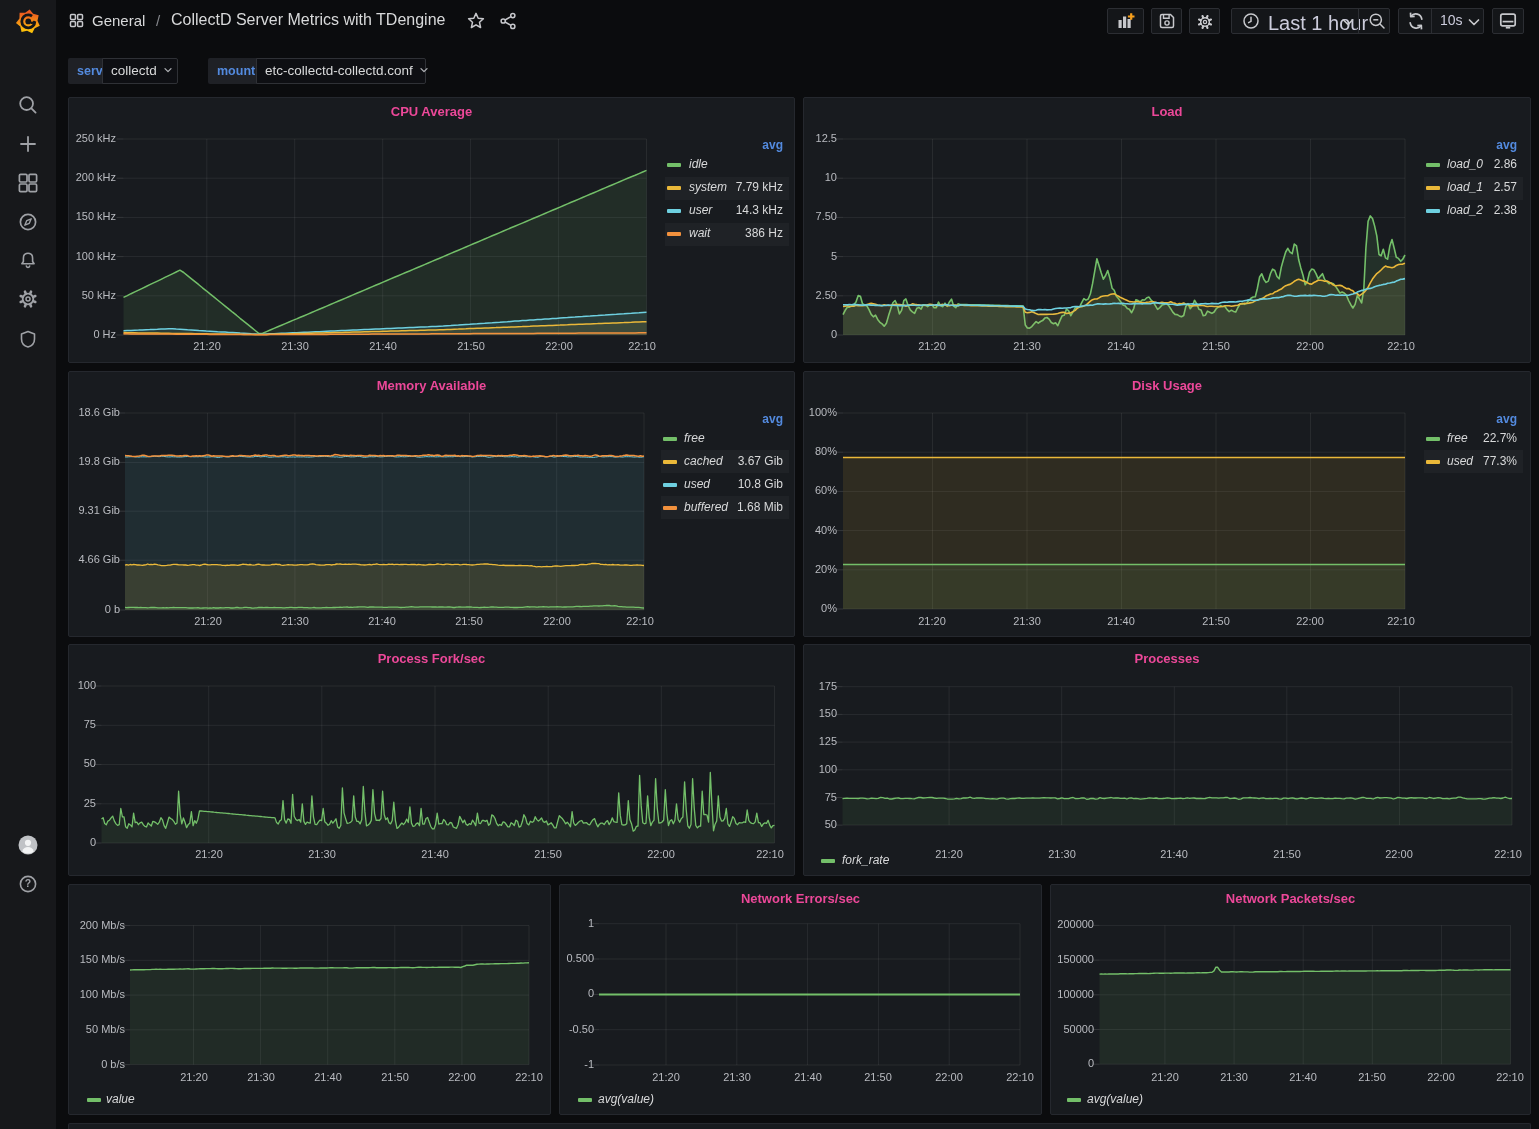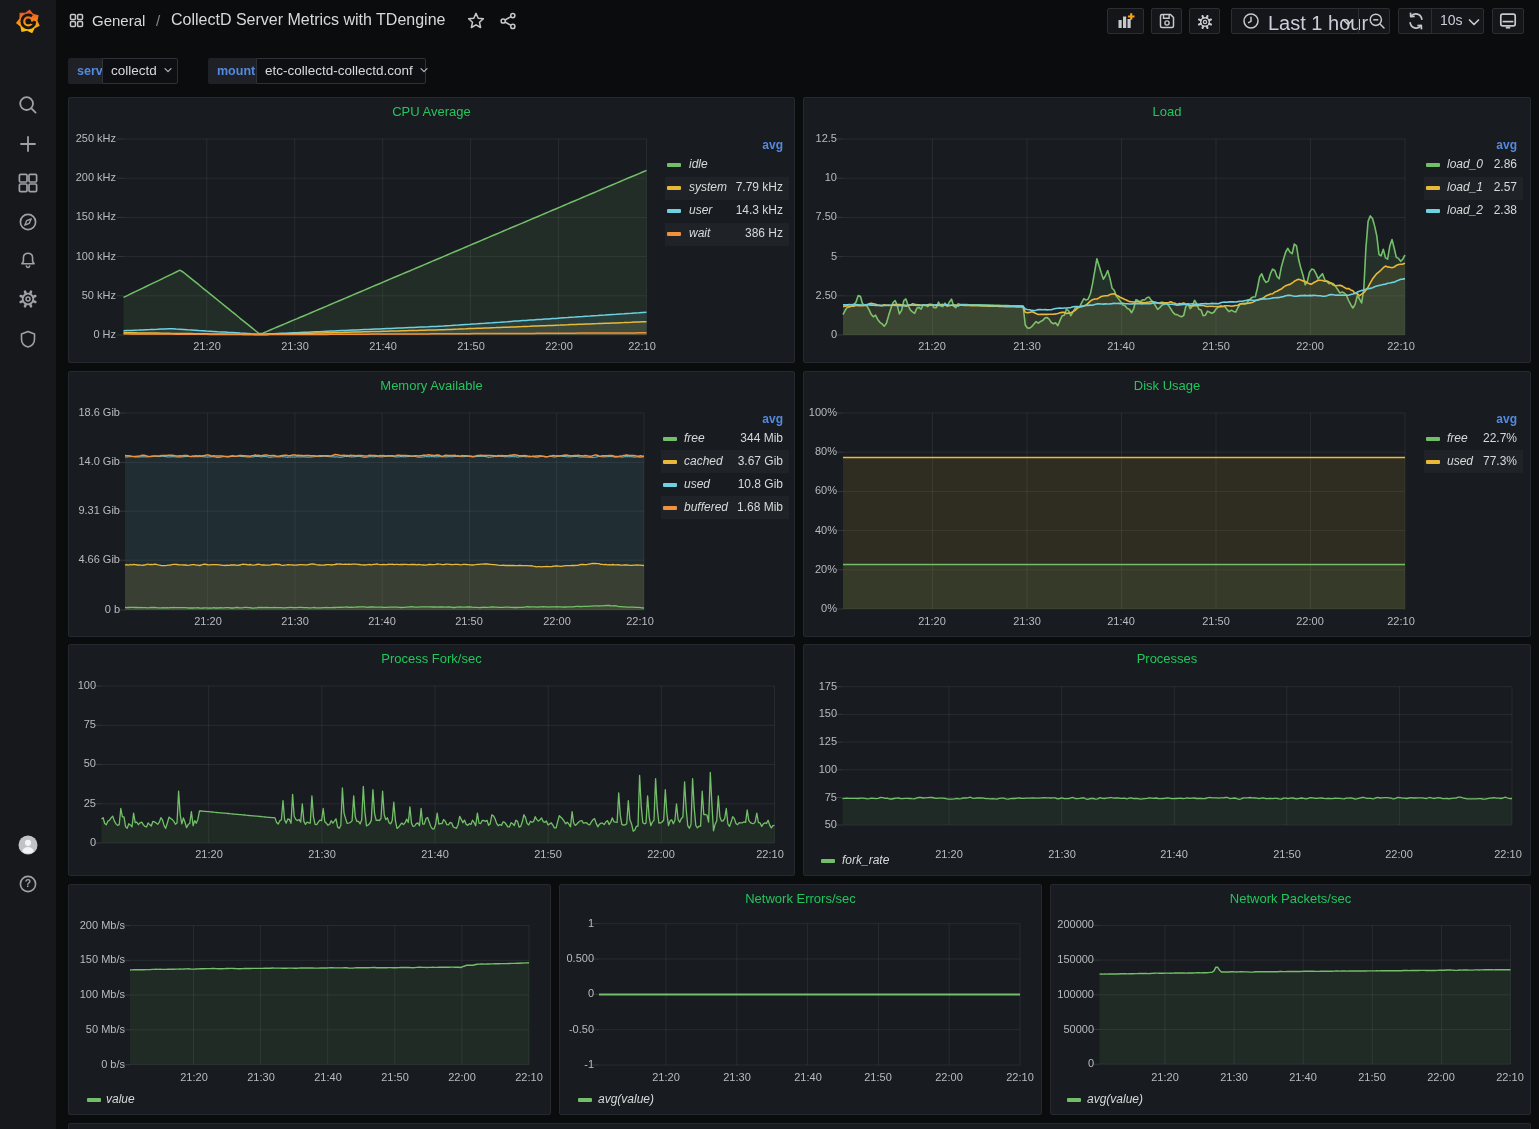--- a/index.html
+++ b/index.html
@@ -7,21 +7,21 @@
 #sidebar { position:absolute; left:0; top:0; width:56px; height:1129px; background:#17181b; }
 #logo { position:absolute; left:13px; top:7px; }
 .sideic { position:absolute; left:18px; }
 #topbar { position:absolute; left:0; top:0; width:1539px; height:42px; }
 .tbtn { position:absolute; top:8px; height:26px; background:#141619; border:1px solid #2c2e33; border-radius:2px; text-align:center; }
 .flabel { position:absolute; top:0; height:26px; line-height:26px; padding:0 9px; background:#1f2126; color:#538ade; font-size:12.5px; font-weight:600; border-radius:2px 0 0 2px; }
 .fval { position:absolute; top:0; height:26px; line-height:24px; padding:0 8px; background:#0e0f13; border:1px solid #2f3136; border-radius:0 2px 2px 0; color:#d8d9da; font-size:13.5px; white-space:nowrap; }
 .car { margin-left:5px; }
 .panel { position:absolute; background:#181b1f; border:1px solid #25282e; border-radius:2px; }
 .panel svg { position:absolute; overflow:visible; }
-.ptitle { position:absolute; top:6px; left:0; right:0; text-align:center; font-size:13px; font-weight:400; color:#22c55e; }
+.ptitle { position:absolute; top:6px; left:0; right:0; text-align:center; font-size:13px; font-weight:700; color:#ec4899; }
 .yl { position:absolute; left:0; text-align:right; font-size:11px; color:#b9bbc0; }
 .xl { position:absolute; width:50px; text-align:center; font-size:11px; color:#b9bbc0; }
 .lg-avg { position:absolute; left:0; text-align:right; font-size:12px; font-weight:700; color:#538ade; }
 .sw { position:absolute; width:14px; height:4px; border-radius:1px; }
 .lgn { position:absolute; font-size:12px; color:#d8d9da;font-style:italic; }
 .lgv { position:absolute; left:0; text-align:right; font-size:12px; color:#d8d9da; }
 </style></head>
 <body>
 <div id="sidebar">
     <div id="logo"><svg width="30" height="30" viewBox="0 0 30 30">
@@ -308,35 +308,34 @@
       <line x1="575.0" y1="41.0" x2="575.0" y2="238.0" stroke="rgba(255,255,255,0.07)" stroke-width="1"></line>
       <path d="M56.0,84.9 L57.7,85.0 L59.5,84.8 L61.2,84.7 L62.9,84.7 L64.7,84.6 L66.4,84.9 L68.2,84.9 L69.9,85.1 L71.6,84.8 L73.4,84.8 L75.1,84.8 L76.8,84.9 L78.6,84.8 L80.3,84.7 L82.0,84.7 L83.8,84.5 L85.5,84.2 L87.2,84.3 L89.0,84.6 L90.7,84.6 L92.5,84.2 L94.2,84.2 L95.9,84.6 L97.7,84.8 L99.4,84.9 L101.1,84.9 L102.9,84.7 L104.6,84.8 L106.3,84.8 L108.1,85.0 L109.8,85.0 L111.5,85.0 L113.3,84.9 L115.0,84.7 L116.8,84.6 L118.5,84.5 L120.2,84.6 L122.0,84.6 L123.7,84.7 L125.4,84.8 L127.2,84.7 L128.9,84.8 L130.6,84.6 L132.4,84.7 L134.1,84.7 L135.8,84.9 L137.6,85.0 L139.3,84.9 L141.1,84.9 L142.8,84.7 L144.5,84.8 L146.3,85.0 L148.0,85.3 L149.7,85.5 L151.5,85.1 L153.2,84.9 L154.9,84.5 L156.7,84.7 L158.4,84.9 L160.1,84.8 L161.9,84.6 L163.6,84.4 L165.4,84.5 L167.1,84.2 L168.8,84.1 L170.6,84.2 L172.3,84.5 L174.0,84.6 L175.8,84.7 L177.5,84.9 L179.2,85.0 L181.0,85.0 L182.7,84.9 L184.4,84.9 L186.2,84.4 L187.9,84.5 L189.7,84.5 L191.4,84.9 L193.1,84.7 L194.9,84.6 L196.6,84.6 L198.3,84.8 L200.1,85.2 L201.8,85.2 L203.5,85.0 L205.3,84.8 L207.0,84.8 L208.7,84.9 L210.5,84.9 L212.2,84.7 L214.0,84.8 L215.7,84.8 L217.4,85.1 L219.2,85.2 L220.9,84.9 L222.6,85.0 L224.4,84.9 L226.1,85.1 L227.8,84.8 L229.6,84.9 L231.3,84.9 L233.1,84.9 L234.8,84.8 L236.5,85.0 L238.3,85.0 L240.0,85.1 L241.7,85.0 L243.5,84.9 L245.2,84.7 L246.9,84.5 L248.7,84.6 L250.4,84.6 L252.1,84.5 L253.9,84.3 L255.6,84.2 L257.4,84.4 L259.1,84.6 L260.8,84.7 L262.6,84.8 L264.3,84.8 L266.0,85.0 L267.8,84.8 L269.5,85.1 L271.2,85.2 L273.0,85.1 L274.7,84.7 L276.4,84.5 L278.2,84.5 L279.9,84.6 L281.7,84.9 L283.4,84.8 L285.1,84.8 L286.9,84.6 L288.6,84.4 L290.3,84.4 L292.1,84.7 L293.8,85.1 L295.5,85.3 L297.3,85.2 L299.0,84.9 L300.7,84.7 L302.5,84.7 L304.2,84.8 L306.0,84.7 L307.7,84.5 L309.4,84.7 L311.2,84.9 L312.9,84.8 L314.6,84.7 L316.4,84.4 L318.1,84.3 L319.8,84.2 L321.6,84.2 L323.3,84.3 L325.0,84.7 L326.8,84.9 L328.5,84.9 L330.3,84.8 L332.0,84.6 L333.7,84.7 L335.5,84.8 L337.2,84.7 L338.9,84.6 L340.7,84.4 L342.4,84.5 L344.1,84.4 L345.9,84.4 L347.6,84.9 L349.3,85.1 L351.1,85.2 L352.8,85.0 L354.6,84.9 L356.3,84.7 L358.0,84.6 L359.8,84.8 L361.5,84.7 L363.2,84.7 L365.0,84.7 L366.7,84.9 L368.4,84.8 L370.2,84.7 L371.9,84.7 L373.6,84.8 L375.4,84.8 L377.1,84.9 L378.9,84.7 L380.6,84.7 L382.3,84.7 L384.1,84.8 L385.8,84.3 L387.5,84.5 L389.3,84.2 L391.0,84.7 L392.7,84.6 L394.5,84.7 L396.2,84.5 L397.9,84.3 L399.7,84.4 L401.4,84.6 L403.2,84.9 L404.9,84.8 L406.6,84.7 L408.4,84.4 L410.1,84.4 L411.8,84.3 L413.6,84.3 L415.3,84.4 L417.0,84.7 L418.8,85.1 L420.5,85.3 L422.3,84.9 L424.0,84.8 L425.7,84.5 L427.5,84.6 L429.2,84.2 L430.9,84.3 L432.7,84.4 L434.4,84.6 L436.1,84.8 L437.9,84.7 L439.6,84.8 L441.3,84.8 L443.1,84.6 L444.8,84.8 L446.6,84.7 L448.3,85.1 L450.0,84.8 L451.8,84.7 L453.5,84.6 L455.2,84.5 L457.0,84.9 L458.7,84.7 L460.4,84.9 L462.2,84.6 L463.9,84.7 L465.6,85.0 L467.4,85.2 L469.1,85.2 L470.9,84.6 L472.6,84.5 L474.3,84.4 L476.1,84.9 L477.8,84.7 L479.5,84.5 L481.3,84.3 L483.0,84.5 L484.7,85.0 L486.5,84.9 L488.2,84.5 L489.9,84.1 L491.7,84.1 L493.4,84.4 L495.2,84.6 L496.9,84.6 L498.6,84.9 L500.4,84.8 L502.1,84.9 L503.8,84.6 L505.6,84.5 L507.3,84.5 L509.0,84.7 L510.8,85.0 L512.5,85.0 L514.2,85.0 L516.0,85.0 L517.7,85.2 L519.5,85.2 L521.2,85.3 L522.9,85.3 L524.7,85.4 L526.4,85.1 L528.1,84.9 L529.9,84.4 L531.6,84.6 L533.3,84.8 L535.1,84.9 L536.8,84.7 L538.5,84.7 L540.3,84.6 L542.0,84.6 L543.8,84.7 L545.5,85.1 L547.2,85.0 L549.0,84.8 L550.7,84.8 L552.4,85.0 L554.2,85.0 L555.9,84.7 L557.6,84.7 L559.4,84.7 L561.1,84.7 L562.8,84.8 L564.6,85.0 L566.3,85.0 L568.1,84.8 L569.8,85.1 L571.5,85.2 L573.3,85.0 L575.0,84.7 L575.0,238.0 L56.0,238.0 Z" fill="#6ed0e0" fill-opacity="0.1" stroke="none"></path>
       <path d="M56.0,84.9 L57.7,85.0 L59.5,84.8 L61.2,84.7 L62.9,84.7 L64.7,84.6 L66.4,84.9 L68.2,84.9 L69.9,85.1 L71.6,84.8 L73.4,84.8 L75.1,84.8 L76.8,84.9 L78.6,84.8 L80.3,84.7 L82.0,84.7 L83.8,84.5 L85.5,84.2 L87.2,84.3 L89.0,84.6 L90.7,84.6 L92.5,84.2 L94.2,84.2 L95.9,84.6 L97.7,84.8 L99.4,84.9 L101.1,84.9 L102.9,84.7 L104.6,84.8 L106.3,84.8 L108.1,85.0 L109.8,85.0 L111.5,85.0 L113.3,84.9 L115.0,84.7 L116.8,84.6 L118.5,84.5 L120.2,84.6 L122.0,84.6 L123.7,84.7 L125.4,84.8 L127.2,84.7 L128.9,84.8 L130.6,84.6 L132.4,84.7 L134.1,84.7 L135.8,84.9 L137.6,85.0 L139.3,84.9 L141.1,84.9 L142.8,84.7 L144.5,84.8 L146.3,85.0 L148.0,85.3 L149.7,85.5 L151.5,85.1 L153.2,84.9 L154.9,84.5 L156.7,84.7 L158.4,84.9 L160.1,84.8 L161.9,84.6 L163.6,84.4 L165.4,84.5 L167.1,84.2 L168.8,84.1 L170.6,84.2 L172.3,84.5 L174.0,84.6 L175.8,84.7 L177.5,84.9 L179.2,85.0 L181.0,85.0 L182.7,84.9 L184.4,84.9 L186.2,84.4 L187.9,84.5 L189.7,84.5 L191.4,84.9 L193.1,84.7 L194.9,84.6 L196.6,84.6 L198.3,84.8 L200.1,85.2 L201.8,85.2 L203.5,85.0 L205.3,84.8 L207.0,84.8 L208.7,84.9 L210.5,84.9 L212.2,84.7 L214.0,84.8 L215.7,84.8 L217.4,85.1 L219.2,85.2 L220.9,84.9 L222.6,85.0 L224.4,84.9 L226.1,85.1 L227.8,84.8 L229.6,84.9 L231.3,84.9 L233.1,84.9 L234.8,84.8 L236.5,85.0 L238.3,85.0 L240.0,85.1 L241.7,85.0 L243.5,84.9 L245.2,84.7 L246.9,84.5 L248.7,84.6 L250.4,84.6 L252.1,84.5 L253.9,84.3 L255.6,84.2 L257.4,84.4 L259.1,84.6 L260.8,84.7 L262.6,84.8 L264.3,84.8 L266.0,85.0 L267.8,84.8 L269.5,85.1 L271.2,85.2 L273.0,85.1 L274.7,84.7 L276.4,84.5 L278.2,84.5 L279.9,84.6 L281.7,84.9 L283.4,84.8 L285.1,84.8 L286.9,84.6 L288.6,84.4 L290.3,84.4 L292.1,84.7 L293.8,85.1 L295.5,85.3 L297.3,85.2 L299.0,84.9 L300.7,84.7 L302.5,84.7 L304.2,84.8 L306.0,84.7 L307.7,84.5 L309.4,84.7 L311.2,84.9 L312.9,84.8 L314.6,84.7 L316.4,84.4 L318.1,84.3 L319.8,84.2 L321.6,84.2 L323.3,84.3 L325.0,84.7 L326.8,84.9 L328.5,84.9 L330.3,84.8 L332.0,84.6 L333.7,84.7 L335.5,84.8 L337.2,84.7 L338.9,84.6 L340.7,84.4 L342.4,84.5 L344.1,84.4 L345.9,84.4 L347.6,84.9 L349.3,85.1 L351.1,85.2 L352.8,85.0 L354.6,84.9 L356.3,84.7 L358.0,84.6 L359.8,84.8 L361.5,84.7 L363.2,84.7 L365.0,84.7 L366.7,84.9 L368.4,84.8 L370.2,84.7 L371.9,84.7 L373.6,84.8 L375.4,84.8 L377.1,84.9 L378.9,84.7 L380.6,84.7 L382.3,84.7 L384.1,84.8 L385.8,84.3 L387.5,84.5 L389.3,84.2 L391.0,84.7 L392.7,84.6 L394.5,84.7 L396.2,84.5 L397.9,84.3 L399.7,84.4 L401.4,84.6 L403.2,84.9 L404.9,84.8 L406.6,84.7 L408.4,84.4 L410.1,84.4 L411.8,84.3 L413.6,84.3 L415.3,84.4 L417.0,84.7 L418.8,85.1 L420.5,85.3 L422.3,84.9 L424.0,84.8 L425.7,84.5 L427.5,84.6 L429.2,84.2 L430.9,84.3 L432.7,84.4 L434.4,84.6 L436.1,84.8 L437.9,84.7 L439.6,84.8 L441.3,84.8 L443.1,84.6 L444.8,84.8 L446.6,84.7 L448.3,85.1 L450.0,84.8 L451.8,84.7 L453.5,84.6 L455.2,84.5 L457.0,84.9 L458.7,84.7 L460.4,84.9 L462.2,84.6 L463.9,84.7 L465.6,85.0 L467.4,85.2 L469.1,85.2 L470.9,84.6 L472.6,84.5 L474.3,84.4 L476.1,84.9 L477.8,84.7 L479.5,84.5 L481.3,84.3 L483.0,84.5 L484.7,85.0 L486.5,84.9 L488.2,84.5 L489.9,84.1 L491.7,84.1 L493.4,84.4 L495.2,84.6 L496.9,84.6 L498.6,84.9 L500.4,84.8 L502.1,84.9 L503.8,84.6 L505.6,84.5 L507.3,84.5 L509.0,84.7 L510.8,85.0 L512.5,85.0 L514.2,85.0 L516.0,85.0 L517.7,85.2 L519.5,85.2 L521.2,85.3 L522.9,85.3 L524.7,85.4 L526.4,85.1 L528.1,84.9 L529.9,84.4 L531.6,84.6 L533.3,84.8 L535.1,84.9 L536.8,84.7 L538.5,84.7 L540.3,84.6 L542.0,84.6 L543.8,84.7 L545.5,85.1 L547.2,85.0 L549.0,84.8 L550.7,84.8 L552.4,85.0 L554.2,85.0 L555.9,84.7 L557.6,84.7 L559.4,84.7 L561.1,84.7 L562.8,84.8 L564.6,85.0 L566.3,85.0 L568.1,84.8 L569.8,85.1 L571.5,85.2 L573.3,85.0 L575.0,84.7" fill="none" stroke="#6ed0e0" stroke-width="1.0" stroke-linejoin="round"></path>
       <path d="M56.0,83.6 L57.7,83.7 L59.5,83.8 L61.2,83.9 L62.9,84.2 L64.7,84.4 L66.4,84.5 L68.2,84.2 L69.9,84.1 L71.6,83.7 L73.4,83.2 L75.1,83.3 L76.8,83.7 L78.6,84.2 L80.3,84.4 L82.0,84.3 L83.8,84.0 L85.5,84.0 L87.2,84.1 L89.0,84.1 L90.7,84.0 L92.5,83.5 L94.2,83.6 L95.9,83.5 L97.7,83.5 L99.4,83.3 L101.1,83.3 L102.9,83.2 L104.6,83.4 L106.3,83.8 L108.1,83.9 L109.8,84.1 L111.5,83.7 L113.3,84.0 L115.0,83.6 L116.8,83.6 L118.5,83.6 L120.2,84.3 L122.0,84.4 L123.7,84.1 L125.4,83.9 L127.2,83.8 L128.9,84.0 L130.6,83.7 L132.4,83.9 L134.1,83.7 L135.8,83.6 L137.6,82.9 L139.3,83.1 L141.1,83.5 L142.8,84.2 L144.5,83.8 L146.3,83.9 L148.0,83.9 L149.7,84.0 L151.5,84.0 L153.2,84.1 L154.9,84.2 L156.7,84.4 L158.4,84.5 L160.1,84.5 L161.9,84.0 L163.6,83.8 L165.4,84.1 L167.1,84.2 L168.8,84.0 L170.6,83.5 L172.3,83.4 L174.0,83.8 L175.8,83.8 L177.5,83.9 L179.2,83.9 L181.0,84.2 L182.7,83.8 L184.4,83.5 L186.2,83.1 L187.9,83.5 L189.7,83.3 L191.4,83.7 L193.1,83.6 L194.9,83.3 L196.6,83.0 L198.3,83.1 L200.1,83.6 L201.8,83.7 L203.5,83.4 L205.3,83.5 L207.0,83.9 L208.7,84.2 L210.5,84.1 L212.2,83.7 L214.0,83.4 L215.7,83.3 L217.4,83.2 L219.2,83.7 L220.9,83.6 L222.6,83.3 L224.4,82.9 L226.1,83.0 L227.8,83.4 L229.6,83.2 L231.3,83.5 L233.1,83.5 L234.8,83.8 L236.5,83.5 L238.3,83.5 L240.0,83.6 L241.7,83.8 L243.5,83.7 L245.2,83.7 L246.9,83.9 L248.7,84.0 L250.4,83.7 L252.1,83.7 L253.9,83.8 L255.6,83.8 L257.4,83.8 L259.1,83.7 L260.8,84.1 L262.6,83.6 L264.3,83.2 L266.0,82.5 L267.8,82.8 L269.5,83.1 L271.2,83.5 L273.0,83.5 L274.7,83.3 L276.4,83.6 L278.2,83.4 L279.9,83.7 L281.7,83.2 L283.4,83.4 L285.1,83.5 L286.9,83.7 L288.6,83.6 L290.3,83.5 L292.1,83.4 L293.8,83.7 L295.5,84.1 L297.3,84.1 L299.0,83.8 L300.7,83.3 L302.5,83.5 L304.2,83.4 L306.0,83.5 L307.7,83.7 L309.4,84.0 L311.2,83.6 L312.9,83.8 L314.6,83.5 L316.4,83.9 L318.1,83.8 L319.8,83.8 L321.6,83.7 L323.3,83.7 L325.0,84.1 L326.8,83.8 L328.5,83.3 L330.3,83.3 L332.0,83.4 L333.7,83.5 L335.5,83.6 L337.2,83.6 L338.9,83.8 L340.7,83.7 L342.4,83.9 L344.1,83.9 L345.9,83.8 L347.6,83.8 L349.3,83.9 L351.1,83.7 L352.8,83.5 L354.6,83.2 L356.3,83.2 L358.0,83.1 L359.8,82.8 L361.5,83.3 L363.2,83.2 L365.0,83.8 L366.7,83.2 L368.4,83.0 L370.2,83.3 L371.9,83.9 L373.6,84.2 L375.4,83.6 L377.1,83.2 L378.9,83.4 L380.6,83.4 L382.3,83.5 L384.1,83.5 L385.8,83.3 L387.5,84.0 L389.3,83.8 L391.0,84.2 L392.7,83.6 L394.5,83.7 L396.2,83.7 L397.9,83.8 L399.7,84.0 L401.4,84.0 L403.2,84.4 L404.9,84.2 L406.6,83.9 L408.4,83.4 L410.1,83.4 L411.8,83.3 L413.6,83.5 L415.3,83.5 L417.0,83.6 L418.8,83.4 L420.5,83.4 L422.3,83.6 L424.0,83.8 L425.7,83.8 L427.5,83.9 L429.2,83.6 L430.9,83.7 L432.7,83.5 L434.4,83.8 L436.1,83.7 L437.9,83.7 L439.6,83.6 L441.3,83.3 L443.1,83.3 L444.8,82.8 L446.6,83.0 L448.3,83.2 L450.0,83.7 L451.8,83.8 L453.5,83.7 L455.2,83.6 L457.0,83.7 L458.7,84.1 L460.4,84.2 L462.2,84.6 L463.9,84.1 L465.6,84.2 L467.4,83.9 L469.1,84.0 L470.9,83.8 L472.6,84.0 L474.3,84.3 L476.1,84.6 L477.8,84.7 L479.5,84.5 L481.3,84.0 L483.0,83.8 L484.7,83.4 L486.5,84.1 L488.2,83.8 L489.9,84.0 L491.7,83.7 L493.4,83.6 L495.2,83.2 L496.9,83.1 L498.6,83.2 L500.4,83.8 L502.1,83.7 L503.8,83.8 L505.6,83.4 L507.3,83.6 L509.0,83.1 L510.8,83.7 L512.5,83.8 L514.2,84.0 L516.0,83.6 L517.7,83.7 L519.5,84.0 L521.2,84.2 L522.9,84.0 L524.7,83.4 L526.4,82.9 L528.1,83.2 L529.9,83.9 L531.6,84.2 L533.3,83.7 L535.1,83.7 L536.8,83.8 L538.5,83.8 L540.3,83.5 L542.0,83.4 L543.8,83.8 L545.5,84.3 L547.2,84.4 L549.0,84.6 L550.7,84.1 L552.4,84.1 L554.2,83.6 L555.9,83.3 L557.6,82.9 L559.4,83.3 L561.1,83.5 L562.8,83.5 L564.6,83.4 L566.3,83.8 L568.1,84.1 L569.8,84.2 L571.5,83.7 L573.3,84.2 L575.0,83.9" fill="none" stroke="#f2913d" stroke-width="1.5" stroke-linejoin="round"></path>
       <path d="M56.0,193.1 L57.7,192.6 L59.5,193.1 L61.2,192.5 L62.9,192.8 L64.7,192.4 L66.4,192.6 L68.2,193.0 L69.9,193.0 L71.6,193.2 L73.4,193.4 L75.1,193.0 L76.8,192.8 L78.6,192.0 L80.3,192.7 L82.0,192.5 L83.8,192.6 L85.5,192.1 L87.2,192.4 L89.0,192.9 L90.7,193.2 L92.5,193.6 L94.2,193.7 L95.9,193.6 L97.7,193.4 L99.4,193.1 L101.1,193.1 L102.9,192.6 L104.6,192.4 L106.3,192.4 L108.1,192.5 L109.8,192.8 L111.5,192.9 L113.3,192.9 L115.0,193.0 L116.8,193.0 L118.5,193.4 L120.2,193.2 L122.0,192.8 L123.7,192.7 L125.4,192.7 L127.2,193.1 L128.9,193.2 L130.6,193.5 L132.4,193.0 L134.1,192.4 L135.8,192.1 L137.6,192.5 L139.3,192.8 L141.1,192.9 L142.8,192.7 L144.5,192.7 L146.3,192.6 L148.0,192.6 L149.7,192.8 L151.5,192.9 L153.2,193.3 L154.9,193.3 L156.7,193.5 L158.4,193.2 L160.1,193.3 L161.9,193.0 L163.6,192.9 L165.4,193.0 L167.1,193.1 L168.8,193.4 L170.6,193.0 L172.3,192.6 L174.0,192.2 L175.8,192.4 L177.5,192.5 L179.2,192.9 L181.0,192.5 L182.7,192.9 L184.4,193.1 L186.2,192.9 L187.9,192.5 L189.7,192.2 L191.4,192.7 L193.1,193.0 L194.9,192.8 L196.6,193.1 L198.3,193.1 L200.1,193.1 L201.8,192.8 L203.5,192.4 L205.3,192.5 L207.0,192.1 L208.7,192.5 L210.5,192.4 L212.2,193.2 L214.0,193.3 L215.7,193.1 L217.4,192.9 L219.2,192.6 L220.9,192.8 L222.6,192.8 L224.4,193.0 L226.1,193.1 L227.8,193.0 L229.6,192.8 L231.3,192.6 L233.1,192.6 L234.8,192.9 L236.5,192.9 L238.3,192.8 L240.0,192.5 L241.7,192.1 L243.5,191.9 L245.2,192.1 L246.9,192.6 L248.7,192.9 L250.4,193.0 L252.1,193.2 L253.9,193.1 L255.6,193.0 L257.4,192.7 L259.1,192.7 L260.8,192.7 L262.6,193.0 L264.3,192.6 L266.0,192.5 L267.8,192.0 L269.5,192.1 L271.2,192.0 L273.0,192.3 L274.7,192.3 L276.4,192.1 L278.2,192.3 L279.9,192.2 L281.7,192.4 L283.4,192.1 L285.1,192.1 L286.9,192.2 L288.6,192.4 L290.3,192.5 L292.1,192.8 L293.8,192.8 L295.5,193.0 L297.3,192.9 L299.0,192.7 L300.7,192.5 L302.5,192.8 L304.2,192.4 L306.0,192.3 L307.7,191.9 L309.4,192.3 L311.2,192.6 L312.9,192.6 L314.6,192.5 L316.4,192.7 L318.1,192.7 L319.8,192.2 L321.6,192.3 L323.3,192.2 L325.0,192.7 L326.8,192.4 L328.5,192.3 L330.3,192.6 L332.0,192.5 L333.7,192.5 L335.5,192.3 L337.2,192.4 L338.9,192.7 L340.7,192.7 L342.4,192.3 L344.1,192.5 L345.9,192.3 L347.6,192.8 L349.3,192.5 L351.1,192.7 L352.8,192.9 L354.6,193.0 L356.3,193.2 L358.0,192.8 L359.8,192.5 L361.5,192.5 L363.2,192.7 L365.0,192.7 L366.7,192.4 L368.4,192.0 L370.2,192.2 L371.9,192.3 L373.6,192.6 L375.4,192.5 L377.1,192.1 L378.9,192.1 L380.6,192.3 L382.3,192.5 L384.1,192.6 L385.8,192.3 L387.5,192.3 L389.3,192.4 L391.0,192.8 L392.7,192.7 L394.5,192.3 L396.2,192.3 L397.9,192.5 L399.7,192.6 L401.4,192.9 L403.2,193.0 L404.9,192.9 L406.6,192.7 L408.4,192.3 L410.1,192.3 L411.8,192.1 L413.6,192.1 L415.3,192.0 L417.0,191.9 L418.8,192.0 L420.5,192.3 L422.3,192.4 L424.0,192.6 L425.7,192.7 L427.5,192.9 L429.2,193.2 L430.9,193.3 L432.7,193.4 L434.4,193.1 L436.1,193.5 L437.9,193.5 L439.6,193.5 L441.3,193.3 L443.1,193.5 L444.8,193.4 L446.6,193.7 L448.3,193.6 L450.0,193.5 L451.8,193.5 L453.5,193.6 L455.2,193.7 L457.0,193.7 L458.7,193.7 L460.4,193.9 L462.2,193.7 L463.9,194.1 L465.6,194.4 L467.4,194.8 L469.1,194.7 L470.9,194.7 L472.6,194.8 L474.3,194.6 L476.1,194.6 L477.8,194.5 L479.5,194.6 L481.3,194.6 L483.0,194.5 L484.7,194.2 L486.5,193.9 L488.2,194.0 L489.9,194.2 L491.7,194.4 L493.4,194.1 L495.2,193.8 L496.9,193.7 L498.6,193.7 L500.4,193.6 L502.1,193.5 L503.8,193.3 L505.6,193.5 L507.3,193.4 L509.0,193.4 L510.8,192.7 L512.5,192.5 L514.2,192.4 L516.0,192.7 L517.7,192.6 L519.5,192.2 L521.2,192.0 L522.9,191.4 L524.7,191.5 L526.4,191.4 L528.1,191.7 L529.9,191.7 L531.6,192.3 L533.3,192.4 L535.1,192.6 L536.8,192.4 L538.5,192.8 L540.3,192.7 L542.0,192.8 L543.8,192.5 L545.5,192.8 L547.2,192.8 L549.0,192.7 L550.7,193.0 L552.4,193.1 L554.2,193.2 L555.9,193.0 L557.6,193.0 L559.4,193.2 L561.1,193.4 L562.8,193.4 L564.6,193.1 L566.3,193.2 L568.1,193.0 L569.8,193.1 L571.5,193.1 L573.3,193.3 L575.0,193.5 L575.0,238.0 L56.0,238.0 Z" fill="#eab839" fill-opacity="0.13" stroke="none"></path>
       <path d="M56.0,193.1 L57.7,192.6 L59.5,193.1 L61.2,192.5 L62.9,192.8 L64.7,192.4 L66.4,192.6 L68.2,193.0 L69.9,193.0 L71.6,193.2 L73.4,193.4 L75.1,193.0 L76.8,192.8 L78.6,192.0 L80.3,192.7 L82.0,192.5 L83.8,192.6 L85.5,192.1 L87.2,192.4 L89.0,192.9 L90.7,193.2 L92.5,193.6 L94.2,193.7 L95.9,193.6 L97.7,193.4 L99.4,193.1 L101.1,193.1 L102.9,192.6 L104.6,192.4 L106.3,192.4 L108.1,192.5 L109.8,192.8 L111.5,192.9 L113.3,192.9 L115.0,193.0 L116.8,193.0 L118.5,193.4 L120.2,193.2 L122.0,192.8 L123.7,192.7 L125.4,192.7 L127.2,193.1 L128.9,193.2 L130.6,193.5 L132.4,193.0 L134.1,192.4 L135.8,192.1 L137.6,192.5 L139.3,192.8 L141.1,192.9 L142.8,192.7 L144.5,192.7 L146.3,192.6 L148.0,192.6 L149.7,192.8 L151.5,192.9 L153.2,193.3 L154.9,193.3 L156.7,193.5 L158.4,193.2 L160.1,193.3 L161.9,193.0 L163.6,192.9 L165.4,193.0 L167.1,193.1 L168.8,193.4 L170.6,193.0 L172.3,192.6 L174.0,192.2 L175.8,192.4 L177.5,192.5 L179.2,192.9 L181.0,192.5 L182.7,192.9 L184.4,193.1 L186.2,192.9 L187.9,192.5 L189.7,192.2 L191.4,192.7 L193.1,193.0 L194.9,192.8 L196.6,193.1 L198.3,193.1 L200.1,193.1 L201.8,192.8 L203.5,192.4 L205.3,192.5 L207.0,192.1 L208.7,192.5 L210.5,192.4 L212.2,193.2 L214.0,193.3 L215.7,193.1 L217.4,192.9 L219.2,192.6 L220.9,192.8 L222.6,192.8 L224.4,193.0 L226.1,193.1 L227.8,193.0 L229.6,192.8 L231.3,192.6 L233.1,192.6 L234.8,192.9 L236.5,192.9 L238.3,192.8 L240.0,192.5 L241.7,192.1 L243.5,191.9 L245.2,192.1 L246.9,192.6 L248.7,192.9 L250.4,193.0 L252.1,193.2 L253.9,193.1 L255.6,193.0 L257.4,192.7 L259.1,192.7 L260.8,192.7 L262.6,193.0 L264.3,192.6 L266.0,192.5 L267.8,192.0 L269.5,192.1 L271.2,192.0 L273.0,192.3 L274.7,192.3 L276.4,192.1 L278.2,192.3 L279.9,192.2 L281.7,192.4 L283.4,192.1 L285.1,192.1 L286.9,192.2 L288.6,192.4 L290.3,192.5 L292.1,192.8 L293.8,192.8 L295.5,193.0 L297.3,192.9 L299.0,192.7 L300.7,192.5 L302.5,192.8 L304.2,192.4 L306.0,192.3 L307.7,191.9 L309.4,192.3 L311.2,192.6 L312.9,192.6 L314.6,192.5 L316.4,192.7 L318.1,192.7 L319.8,192.2 L321.6,192.3 L323.3,192.2 L325.0,192.7 L326.8,192.4 L328.5,192.3 L330.3,192.6 L332.0,192.5 L333.7,192.5 L335.5,192.3 L337.2,192.4 L338.9,192.7 L340.7,192.7 L342.4,192.3 L344.1,192.5 L345.9,192.3 L347.6,192.8 L349.3,192.5 L351.1,192.7 L352.8,192.9 L354.6,193.0 L356.3,193.2 L358.0,192.8 L359.8,192.5 L361.5,192.5 L363.2,192.7 L365.0,192.7 L366.7,192.4 L368.4,192.0 L370.2,192.2 L371.9,192.3 L373.6,192.6 L375.4,192.5 L377.1,192.1 L378.9,192.1 L380.6,192.3 L382.3,192.5 L384.1,192.6 L385.8,192.3 L387.5,192.3 L389.3,192.4 L391.0,192.8 L392.7,192.7 L394.5,192.3 L396.2,192.3 L397.9,192.5 L399.7,192.6 L401.4,192.9 L403.2,193.0 L404.9,192.9 L406.6,192.7 L408.4,192.3 L410.1,192.3 L411.8,192.1 L413.6,192.1 L415.3,192.0 L417.0,191.9 L418.8,192.0 L420.5,192.3 L422.3,192.4 L424.0,192.6 L425.7,192.7 L427.5,192.9 L429.2,193.2 L430.9,193.3 L432.7,193.4 L434.4,193.1 L436.1,193.5 L437.9,193.5 L439.6,193.5 L441.3,193.3 L443.1,193.5 L444.8,193.4 L446.6,193.7 L448.3,193.6 L450.0,193.5 L451.8,193.5 L453.5,193.6 L455.2,193.7 L457.0,193.7 L458.7,193.7 L460.4,193.9 L462.2,193.7 L463.9,194.1 L465.6,194.4 L467.4,194.8 L469.1,194.7 L470.9,194.7 L472.6,194.8 L474.3,194.6 L476.1,194.6 L477.8,194.5 L479.5,194.6 L481.3,194.6 L483.0,194.5 L484.7,194.2 L486.5,193.9 L488.2,194.0 L489.9,194.2 L491.7,194.4 L493.4,194.1 L495.2,193.8 L496.9,193.7 L498.6,193.7 L500.4,193.6 L502.1,193.5 L503.8,193.3 L505.6,193.5 L507.3,193.4 L509.0,193.4 L510.8,192.7 L512.5,192.5 L514.2,192.4 L516.0,192.7 L517.7,192.6 L519.5,192.2 L521.2,192.0 L522.9,191.4 L524.7,191.5 L526.4,191.4 L528.1,191.7 L529.9,191.7 L531.6,192.3 L533.3,192.4 L535.1,192.6 L536.8,192.4 L538.5,192.8 L540.3,192.7 L542.0,192.8 L543.8,192.5 L545.5,192.8 L547.2,192.8 L549.0,192.7 L550.7,193.0 L552.4,193.1 L554.2,193.2 L555.9,193.0 L557.6,193.0 L559.4,193.2 L561.1,193.4 L562.8,193.4 L564.6,193.1 L566.3,193.2 L568.1,193.0 L569.8,193.1 L571.5,193.1 L573.3,193.3 L575.0,193.5" fill="none" stroke="#eab839" stroke-width="1.3" stroke-linejoin="round"></path>
       <path d="M56.0,235.4 L57.7,235.6 L59.5,235.5 L61.2,235.4 L62.9,235.3 L64.7,235.3 L66.4,235.5 L68.2,235.4 L69.9,235.6 L71.6,235.5 L73.4,235.6 L75.1,235.6 L76.8,235.7 L78.6,235.8 L80.3,235.7 L82.0,235.5 L83.8,235.3 L85.5,235.5 L87.2,235.7 L89.0,235.9 L90.7,235.8 L92.5,235.9 L94.2,235.7 L95.9,235.8 L97.7,235.7 L99.4,235.9 L101.1,235.7 L102.9,235.6 L104.6,235.5 L106.3,235.7 L108.1,235.6 L109.8,235.6 L111.5,235.6 L113.3,235.6 L115.0,235.7 L116.8,235.7 L118.5,235.9 L120.2,236.0 L122.0,235.9 L123.7,236.0 L125.4,235.8 L127.2,235.9 L128.9,235.7 L130.6,236.0 L132.4,236.1 L134.1,236.0 L135.8,235.9 L137.6,235.8 L139.3,236.2 L141.1,236.0 L142.8,236.1 L144.5,235.7 L146.3,236.0 L148.0,235.8 L149.7,236.0 L151.5,235.6 L153.2,235.8 L154.9,235.9 L156.7,235.7 L158.4,235.7 L160.1,235.7 L161.9,236.0 L163.6,236.0 L165.4,235.8 L167.1,235.5 L168.8,235.5 L170.6,235.8 L172.3,235.9 L174.0,235.7 L175.8,235.4 L177.5,235.4 L179.2,235.6 L181.0,235.7 L182.7,236.0 L184.4,236.1 L186.2,235.9 L187.9,235.9 L189.7,235.4 L191.4,235.5 L193.1,235.5 L194.9,235.7 L196.6,235.5 L198.3,235.3 L200.1,235.6 L201.8,235.7 L203.5,235.6 L205.3,235.5 L207.0,235.7 L208.7,235.7 L210.5,235.6 L212.2,235.7 L214.0,235.8 L215.7,235.9 L217.4,235.7 L219.2,235.7 L220.9,235.4 L222.6,235.4 L224.4,235.6 L226.1,235.6 L227.8,235.6 L229.6,235.3 L231.3,235.3 L233.1,235.4 L234.8,235.6 L236.5,235.6 L238.3,235.6 L240.0,235.8 L241.7,235.8 L243.5,235.7 L245.2,235.5 L246.9,235.8 L248.7,235.8 L250.4,235.9 L252.1,235.8 L253.9,235.6 L255.6,235.7 L257.4,235.5 L259.1,235.7 L260.8,235.6 L262.6,235.6 L264.3,235.4 L266.0,235.5 L267.8,235.3 L269.5,235.4 L271.2,235.2 L273.0,235.3 L274.7,235.1 L276.4,235.1 L278.2,235.0 L279.9,235.3 L281.7,235.1 L283.4,235.3 L285.1,235.2 L286.9,235.1 L288.6,235.0 L290.3,234.9 L292.1,234.8 L293.8,234.8 L295.5,234.9 L297.3,235.1 L299.0,235.3 L300.7,235.0 L302.5,235.0 L304.2,234.9 L306.0,235.1 L307.7,235.2 L309.4,235.1 L311.2,235.2 L312.9,235.1 L314.6,235.3 L316.4,235.3 L318.1,235.4 L319.8,235.2 L321.6,235.1 L323.3,235.2 L325.0,235.1 L326.8,235.2 L328.5,235.1 L330.3,235.3 L332.0,235.5 L333.7,235.3 L335.5,235.3 L337.2,235.2 L338.9,235.1 L340.7,234.8 L342.4,234.6 L344.1,234.8 L345.9,235.1 L347.6,235.2 L349.3,235.1 L351.1,234.8 L352.8,234.9 L354.6,234.8 L356.3,234.9 L358.0,234.8 L359.8,234.9 L361.5,234.9 L363.2,235.0 L365.0,235.0 L366.7,235.0 L368.4,235.1 L370.2,234.9 L371.9,235.0 L373.6,234.9 L375.4,235.1 L377.1,235.1 L378.9,235.0 L380.6,235.0 L382.3,235.1 L384.1,235.5 L385.8,235.5 L387.5,235.1 L389.3,235.0 L391.0,234.8 L392.7,235.2 L394.5,235.2 L396.2,235.2 L397.9,234.9 L399.7,235.0 L401.4,235.0 L403.2,235.2 L404.9,235.3 L406.6,235.3 L408.4,235.4 L410.1,235.6 L411.8,235.5 L413.6,235.4 L415.3,235.2 L417.0,235.4 L418.8,235.3 L420.5,235.2 L422.3,235.0 L424.0,235.0 L425.7,235.1 L427.5,235.1 L429.2,235.3 L430.9,235.3 L432.7,235.4 L434.4,235.3 L436.1,235.2 L437.9,235.2 L439.6,235.2 L441.3,235.4 L443.1,235.4 L444.8,235.5 L446.6,235.5 L448.3,235.5 L450.0,235.4 L451.8,235.4 L453.5,235.4 L455.2,235.1 L457.0,234.9 L458.7,234.7 L460.4,235.0 L462.2,234.9 L463.9,234.9 L465.6,234.8 L467.4,235.1 L469.1,235.0 L470.9,234.8 L472.6,234.9 L474.3,234.6 L476.1,234.9 L477.8,234.8 L479.5,235.1 L481.3,234.8 L483.0,234.9 L484.7,234.8 L486.5,234.9 L488.2,234.7 L489.9,234.8 L491.7,234.9 L493.4,235.2 L495.2,235.0 L496.9,235.0 L498.6,234.8 L500.4,234.9 L502.1,234.8 L503.8,234.8 L505.6,234.6 L507.3,234.4 L509.0,234.4 L510.8,234.5 L512.5,234.7 L514.2,234.3 L516.0,234.4 L517.7,234.3 L519.5,234.4 L521.2,234.1 L522.9,234.1 L524.7,233.9 L526.4,233.9 L528.1,233.9 L529.9,234.0 L531.6,233.9 L533.3,233.8 L535.1,233.6 L536.8,233.5 L538.5,233.3 L540.3,233.5 L542.0,233.8 L543.8,233.9 L545.5,233.7 L547.2,233.8 L549.0,234.3 L550.7,234.6 L552.4,234.7 L554.2,234.9 L555.9,234.9 L557.6,235.1 L559.4,235.2 L561.1,235.2 L562.8,235.2 L564.6,235.2 L566.3,235.3 L568.1,235.3 L569.8,235.4 L571.5,235.6 L573.3,235.9 L575.0,236.0 L575.0,238.0 L56.0,238.0 Z" fill="#73bf69" fill-opacity="0.1" stroke="none"></path>
       <path d="M56.0,235.4 L57.7,235.6 L59.5,235.5 L61.2,235.4 L62.9,235.3 L64.7,235.3 L66.4,235.5 L68.2,235.4 L69.9,235.6 L71.6,235.5 L73.4,235.6 L75.1,235.6 L76.8,235.7 L78.6,235.8 L80.3,235.7 L82.0,235.5 L83.8,235.3 L85.5,235.5 L87.2,235.7 L89.0,235.9 L90.7,235.8 L92.5,235.9 L94.2,235.7 L95.9,235.8 L97.7,235.7 L99.4,235.9 L101.1,235.7 L102.9,235.6 L104.6,235.5 L106.3,235.7 L108.1,235.6 L109.8,235.6 L111.5,235.6 L113.3,235.6 L115.0,235.7 L116.8,235.7 L118.5,235.9 L120.2,236.0 L122.0,235.9 L123.7,236.0 L125.4,235.8 L127.2,235.9 L128.9,235.7 L130.6,236.0 L132.4,236.1 L134.1,236.0 L135.8,235.9 L137.6,235.8 L139.3,236.2 L141.1,236.0 L142.8,236.1 L144.5,235.7 L146.3,236.0 L148.0,235.8 L149.7,236.0 L151.5,235.6 L153.2,235.8 L154.9,235.9 L156.7,235.7 L158.4,235.7 L160.1,235.7 L161.9,236.0 L163.6,236.0 L165.4,235.8 L167.1,235.5 L168.8,235.5 L170.6,235.8 L172.3,235.9 L174.0,235.7 L175.8,235.4 L177.5,235.4 L179.2,235.6 L181.0,235.7 L182.7,236.0 L184.4,236.1 L186.2,235.9 L187.9,235.9 L189.7,235.4 L191.4,235.5 L193.1,235.5 L194.9,235.7 L196.6,235.5 L198.3,235.3 L200.1,235.6 L201.8,235.7 L203.5,235.6 L205.3,235.5 L207.0,235.7 L208.7,235.7 L210.5,235.6 L212.2,235.7 L214.0,235.8 L215.7,235.9 L217.4,235.7 L219.2,235.7 L220.9,235.4 L222.6,235.4 L224.4,235.6 L226.1,235.6 L227.8,235.6 L229.6,235.3 L231.3,235.3 L233.1,235.4 L234.8,235.6 L236.5,235.6 L238.3,235.6 L240.0,235.8 L241.7,235.8 L243.5,235.7 L245.2,235.5 L246.9,235.8 L248.7,235.8 L250.4,235.9 L252.1,235.8 L253.9,235.6 L255.6,235.7 L257.4,235.5 L259.1,235.7 L260.8,235.6 L262.6,235.6 L264.3,235.4 L266.0,235.5 L267.8,235.3 L269.5,235.4 L271.2,235.2 L273.0,235.3 L274.7,235.1 L276.4,235.1 L278.2,235.0 L279.9,235.3 L281.7,235.1 L283.4,235.3 L285.1,235.2 L286.9,235.1 L288.6,235.0 L290.3,234.9 L292.1,234.8 L293.8,234.8 L295.5,234.9 L297.3,235.1 L299.0,235.3 L300.7,235.0 L302.5,235.0 L304.2,234.9 L306.0,235.1 L307.7,235.2 L309.4,235.1 L311.2,235.2 L312.9,235.1 L314.6,235.3 L316.4,235.3 L318.1,235.4 L319.8,235.2 L321.6,235.1 L323.3,235.2 L325.0,235.1 L326.8,235.2 L328.5,235.1 L330.3,235.3 L332.0,235.5 L333.7,235.3 L335.5,235.3 L337.2,235.2 L338.9,235.1 L340.7,234.8 L342.4,234.6 L344.1,234.8 L345.9,235.1 L347.6,235.2 L349.3,235.1 L351.1,234.8 L352.8,234.9 L354.6,234.8 L356.3,234.9 L358.0,234.8 L359.8,234.9 L361.5,234.9 L363.2,235.0 L365.0,235.0 L366.7,235.0 L368.4,235.1 L370.2,234.9 L371.9,235.0 L373.6,234.9 L375.4,235.1 L377.1,235.1 L378.9,235.0 L380.6,235.0 L382.3,235.1 L384.1,235.5 L385.8,235.5 L387.5,235.1 L389.3,235.0 L391.0,234.8 L392.7,235.2 L394.5,235.2 L396.2,235.2 L397.9,234.9 L399.7,235.0 L401.4,235.0 L403.2,235.2 L404.9,235.3 L406.6,235.3 L408.4,235.4 L410.1,235.6 L411.8,235.5 L413.6,235.4 L415.3,235.2 L417.0,235.4 L418.8,235.3 L420.5,235.2 L422.3,235.0 L424.0,235.0 L425.7,235.1 L427.5,235.1 L429.2,235.3 L430.9,235.3 L432.7,235.4 L434.4,235.3 L436.1,235.2 L437.9,235.2 L439.6,235.2 L441.3,235.4 L443.1,235.4 L444.8,235.5 L446.6,235.5 L448.3,235.5 L450.0,235.4 L451.8,235.4 L453.5,235.4 L455.2,235.1 L457.0,234.9 L458.7,234.7 L460.4,235.0 L462.2,234.9 L463.9,234.9 L465.6,234.8 L467.4,235.1 L469.1,235.0 L470.9,234.8 L472.6,234.9 L474.3,234.6 L476.1,234.9 L477.8,234.8 L479.5,235.1 L481.3,234.8 L483.0,234.9 L484.7,234.8 L486.5,234.9 L488.2,234.7 L489.9,234.8 L491.7,234.9 L493.4,235.2 L495.2,235.0 L496.9,235.0 L498.6,234.8 L500.4,234.9 L502.1,234.8 L503.8,234.8 L505.6,234.6 L507.3,234.4 L509.0,234.4 L510.8,234.5 L512.5,234.7 L514.2,234.3 L516.0,234.4 L517.7,234.3 L519.5,234.4 L521.2,234.1 L522.9,234.1 L524.7,233.9 L526.4,233.9 L528.1,233.9 L529.9,234.0 L531.6,233.9 L533.3,233.8 L535.1,233.6 L536.8,233.5 L538.5,233.3 L540.3,233.5 L542.0,233.8 L543.8,233.9 L545.5,233.7 L547.2,233.8 L549.0,234.3 L550.7,234.6 L552.4,234.7 L554.2,234.9 L555.9,234.9 L557.6,235.1 L559.4,235.2 L561.1,235.2 L562.8,235.2 L564.6,235.2 L566.3,235.3 L568.1,235.3 L569.8,235.4 L571.5,235.6 L573.3,235.9 L575.0,236.0" fill="none" stroke="#73bf69" stroke-width="1.3" stroke-linejoin="round"></path>
     </svg>
     <div class="yl" style="top:34px;width:51px">18.6 Gib</div>
-    <div class="yl" style="top:83px;width:51px">14.0 Gib</div>
+    <div class="yl" style="top:83px;width:51px">19.8 Gib</div>
     <div class="yl" style="top:132px;width:51px">9.31 Gib</div>
     <div class="yl" style="top:181px;width:51px">4.66 Gib</div>
     <div class="yl" style="top:231px;width:51px">0 b</div>
     <div class="xl" style="top:243px;left:114px">21:20</div>
     <div class="xl" style="top:243px;left:201px">21:30</div>
     <div class="xl" style="top:243px;left:288px">21:40</div>
     <div class="xl" style="top:243px;left:375px">21:50</div>
     <div class="xl" style="top:243px;left:463px">22:00</div>
     <div class="xl" style="top:243px;left:546px">22:10</div>
     <div class="lg-avg" style="top:40px;width:714px">avg</div>
     <div style="position:absolute;top:55.3px;left:592px;right:5px;height:23px;"></div>
     <div class="sw" style="top:64.8px;left:594px;background:#73bf69"></div>
     <div class="lgn" style="top:58.8px;left:615px">free</div>
-    <div class="lgv" style="top:58.8px;width:714px">344 Mib</div>
     <div style="position:absolute;top:78.3px;left:592px;right:5px;height:23px;background:rgba(255,255,255,0.030);"></div>
     <div class="sw" style="top:87.8px;left:594px;background:#eab839"></div>
     <div class="lgn" style="top:81.8px;left:615px">cached</div>
     <div class="lgv" style="top:81.8px;width:714px">3.67 Gib</div>
     <div style="position:absolute;top:101.3px;left:592px;right:5px;height:23px;"></div>
     <div class="sw" style="top:110.8px;left:594px;background:#6ed0e0"></div>
     <div class="lgn" style="top:104.8px;left:615px">used</div>
     <div class="lgv" style="top:104.8px;width:714px">10.8 Gib</div>
     <div style="position:absolute;top:124.3px;left:592px;right:5px;height:23px;background:rgba(255,255,255,0.030);"></div>
     <div class="sw" style="top:133.8px;left:594px;background:#f2913d"></div>

